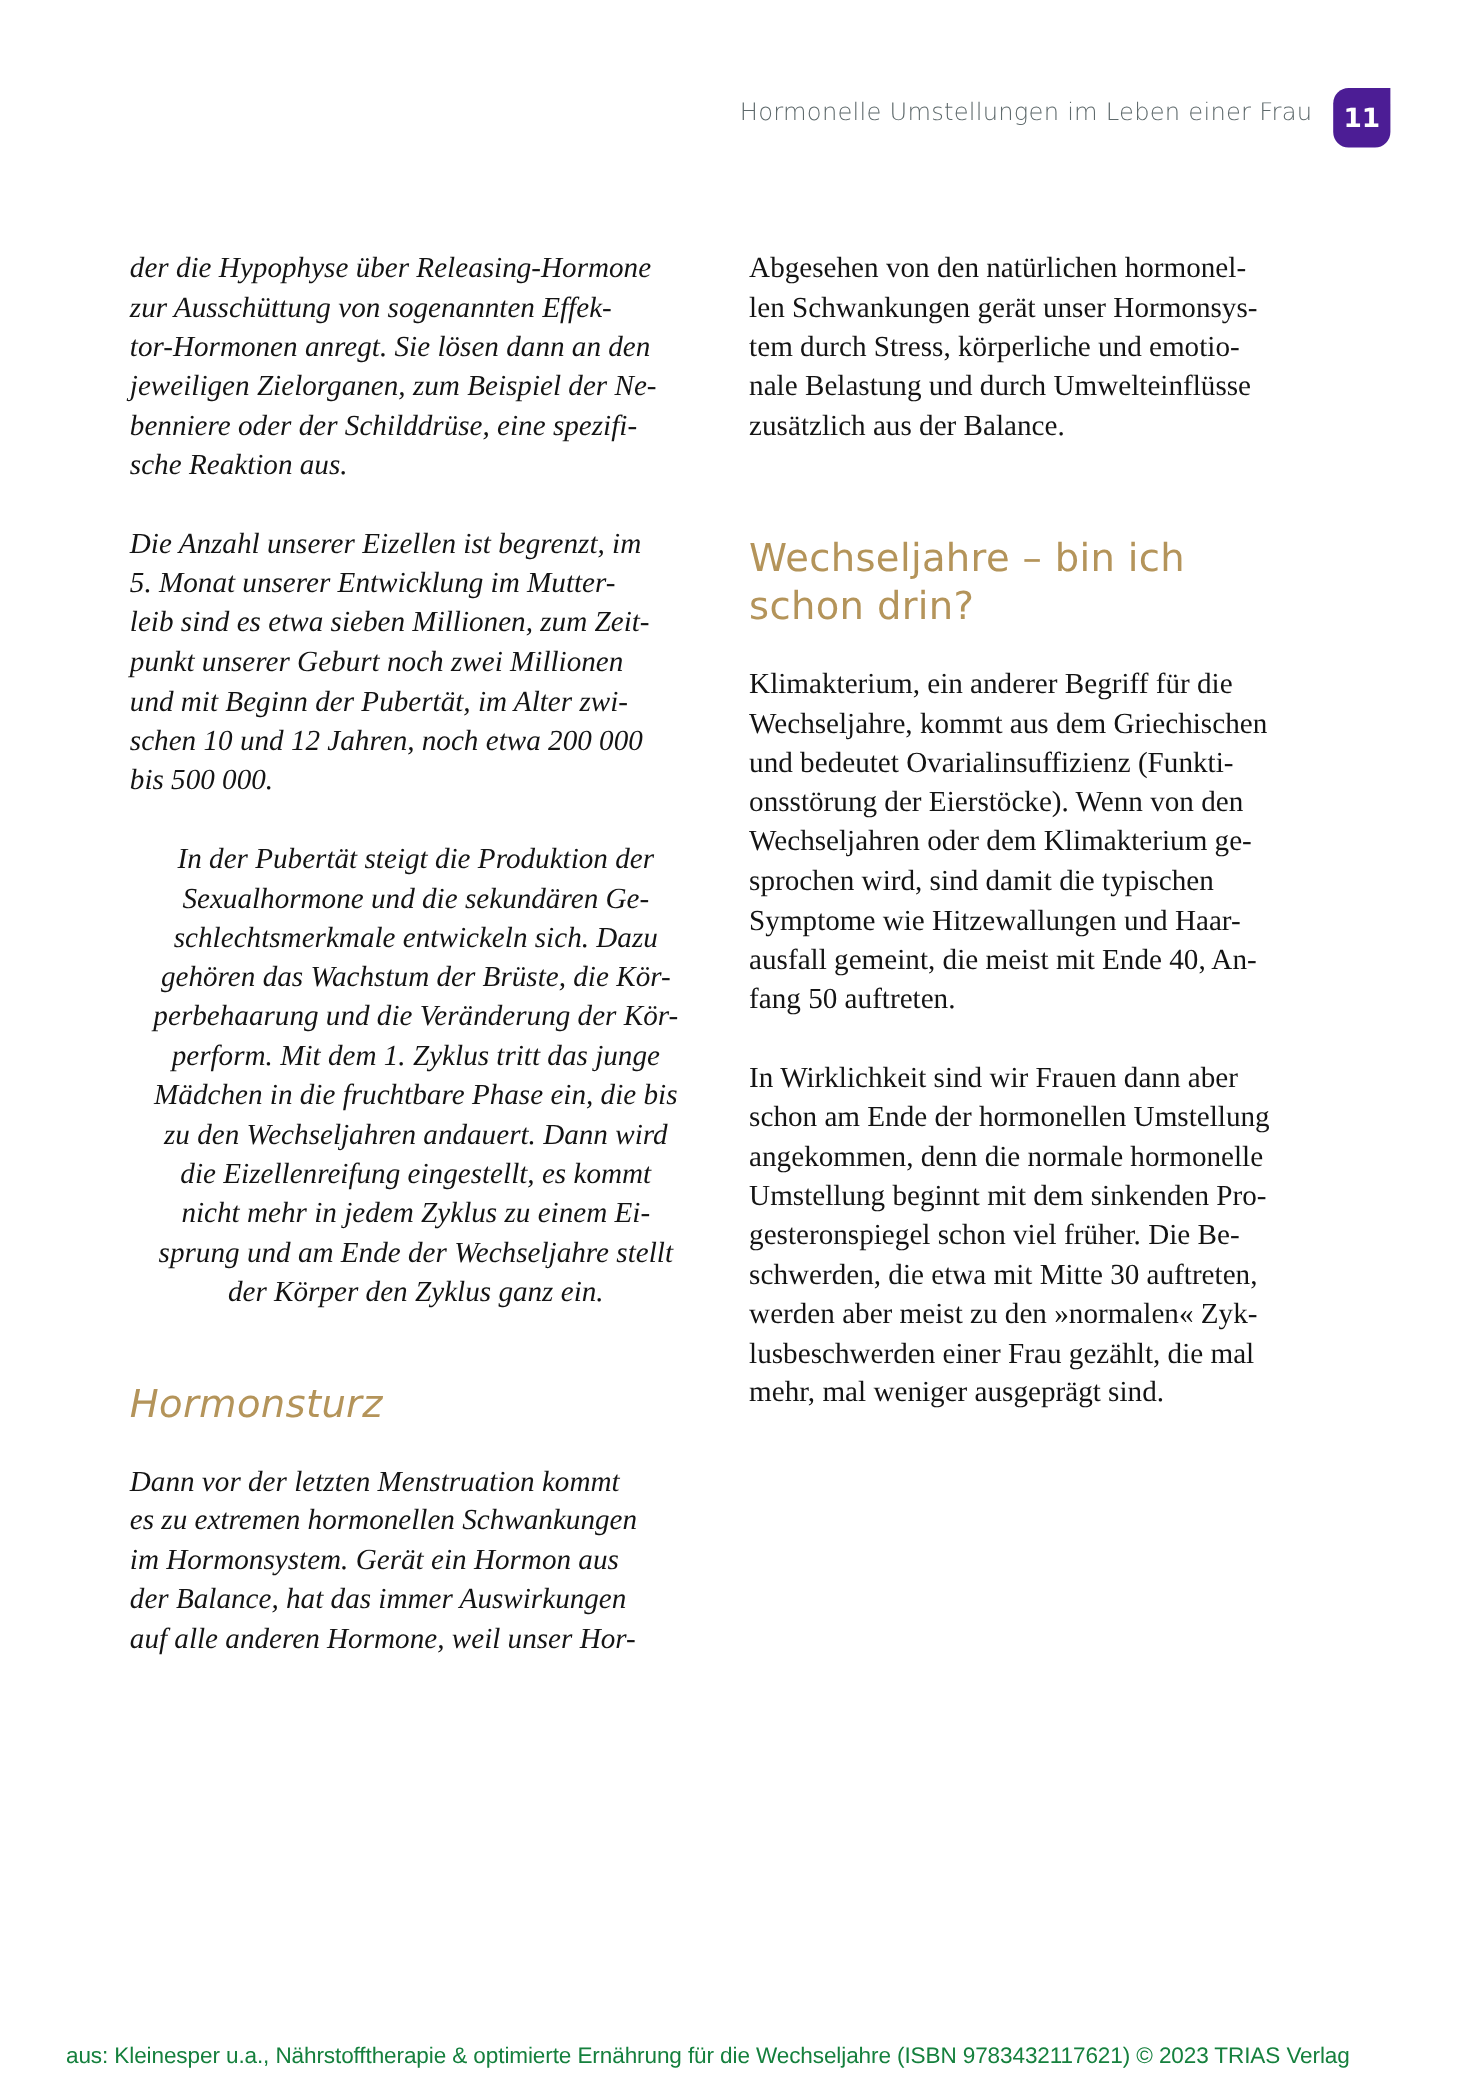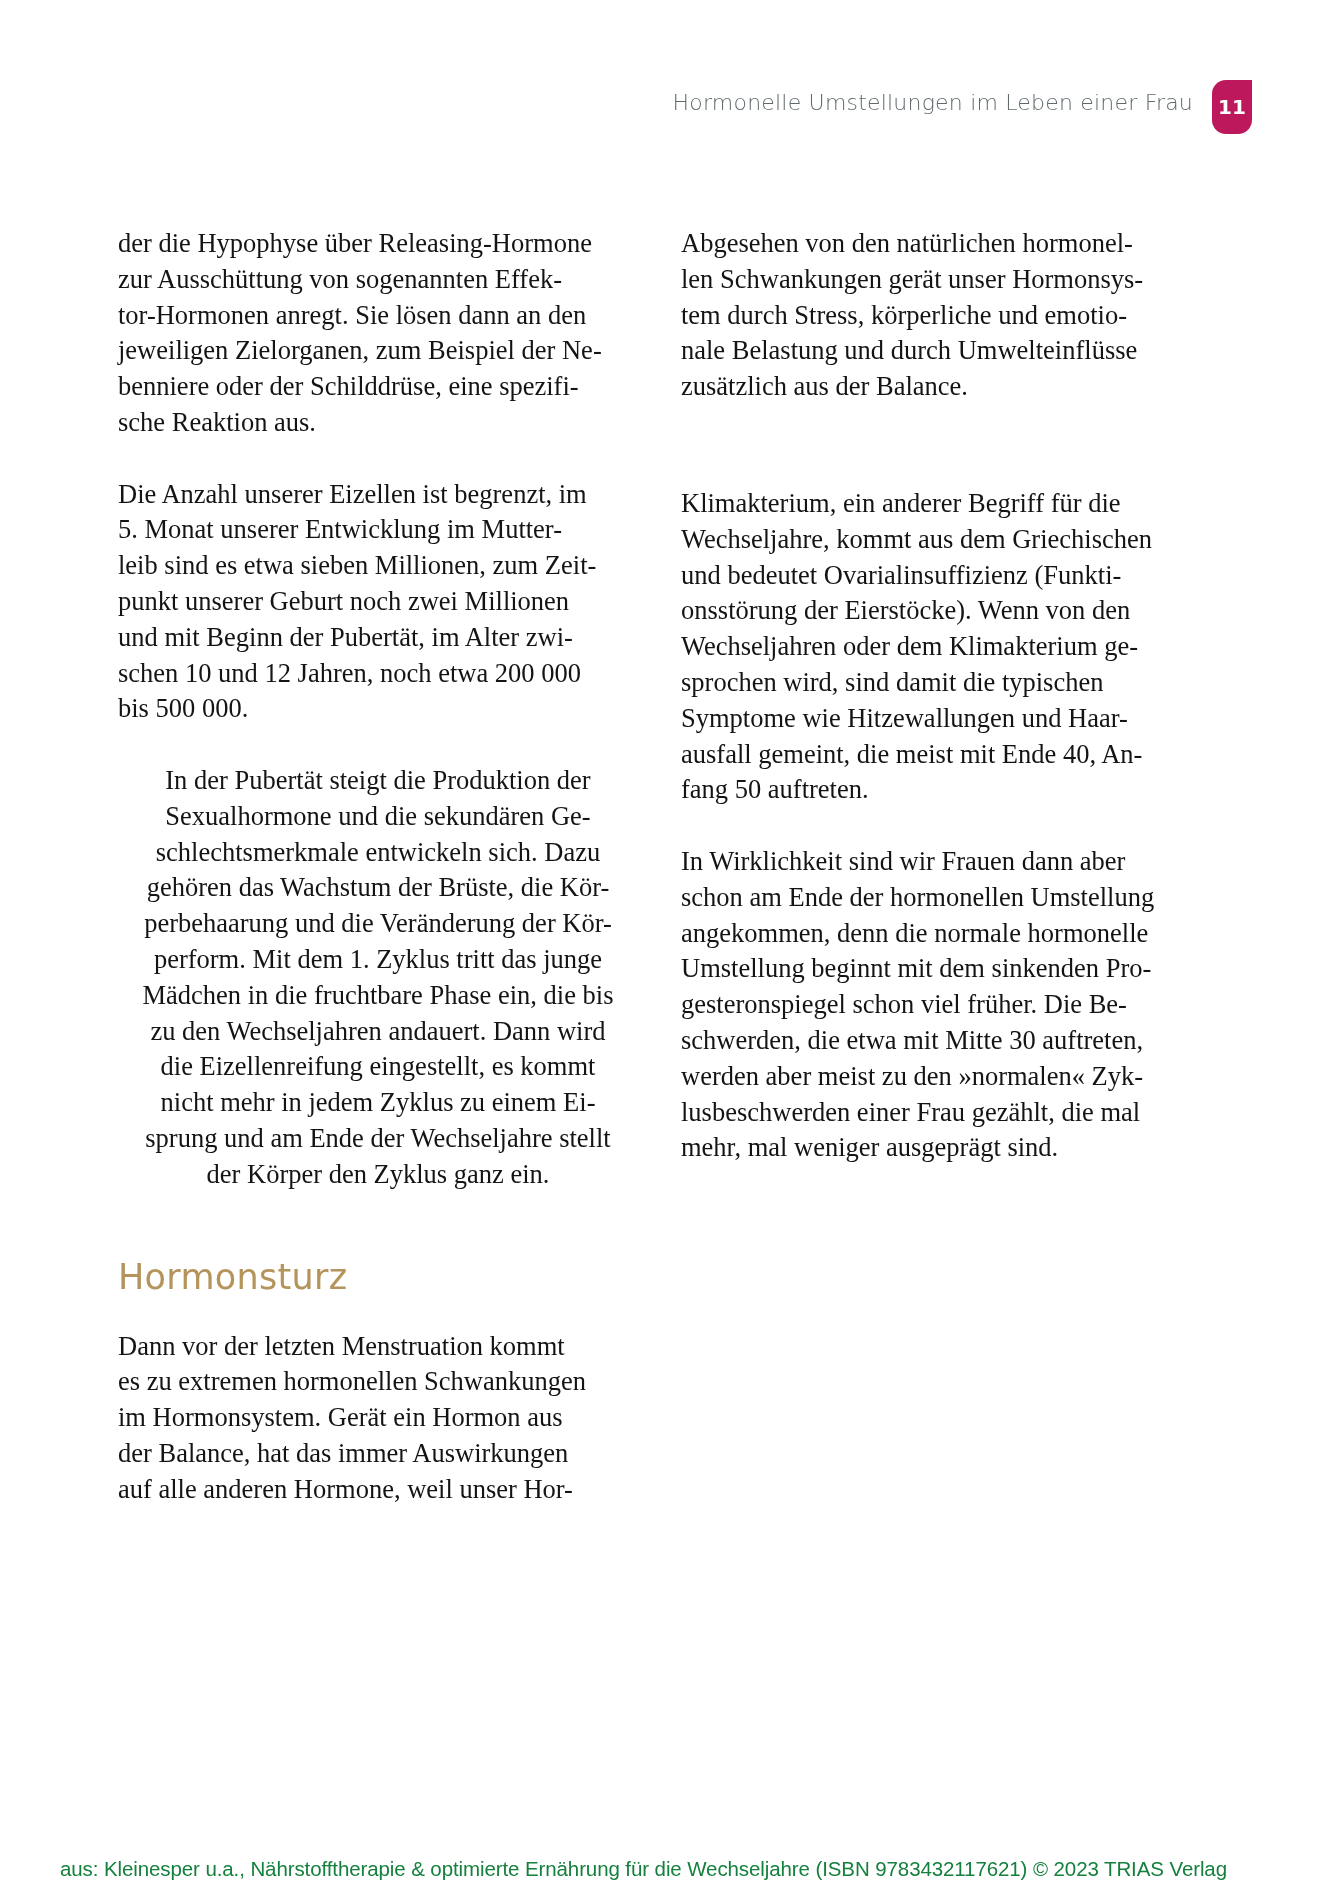--- a/index.html
+++ b/index.html
@@ -3,28 +3,28 @@
   <meta charset="utf-8">
   <style>
     html, body { margin: 0; padding: 0; background: #ffffff; }
     body { width: 1339px; height: 1890px; position: relative; overflow: hidden; }
     .running-head {
       position: absolute; top: 90px; right: 146px;
       font-family: "DejaVu Sans", sans-serif; font-size: 22px; color: #5f6a6c;
       letter-spacing: 0.2px; white-space: nowrap; font-weight: 300;
     }
     .page-badge {
-      position: absolute; top: 80px; left: 1212px; width: 40px; height: 54px;
-      background: #be185d; color: #ffffff;
+      position: absolute; top: 80px; left: 1212px; width: 52px; height: 54px;
+      background: #4c1d95; color: #ffffff;
       border-radius: 14px 0 14px 14px;
-      font-family: "DejaVu Sans", sans-serif; font-weight: bold; font-size: 20px;
+      font-family: "DejaVu Sans", sans-serif; font-weight: bold; font-size: 24px;
       display: flex; align-items: center; justify-content: center;
     }
     .column { position: absolute; top: 226px; width: 520px; }
-    .col-left { left: 118px; }
+    .col-left { left: 118px; font-style: italic; }
     .col-right { left: 681px; }
     .para {
       font-family: "Liberation Serif", "DejaVu Serif", serif;
       font-size: 26.5px; line-height: 35.8px; color: #141414;
       margin: 0 0 35.8px 0; white-space: pre-line;
     }
     .heading {
       font-family: "DejaVu Sans", sans-serif; font-weight: normal;
       font-size: 35px; line-height: 44px; color: #b4945a;
       margin: 0; white-space: pre-line; letter-spacing: 0.3px;
@@ -74,20 +74,22 @@
 der Balance, hat das immer Auswirkungen
 auf alle anderen Hormone, weil unser Hor-</p>
 </div>
 
 <div class="column col-right">
   <p class="para" style="margin-bottom:81px;">Abgesehen von den natürlichen hormonel-
 len Schwankungen gerät unser Hormonsys-
 tem durch Stress, körperliche und emotio-
 nale Belastung und durch Umwelteinflüsse
 zusätzlich aus der Balance.</p>
+  <h2 class="heading" style="margin-bottom:30px;">Wechseljahre – bin ich
+schon drin?</h2>
   <p class="para">Klimakterium, ein anderer Begriff für die
 Wechseljahre, kommt aus dem Griechischen
 und bedeutet Ovarialinsuffizienz (Funkti-
 onsstörung der Eierstöcke). Wenn von den
 Wechseljahren oder dem Klimakterium ge-
 sprochen wird, sind damit die typischen
 Symptome wie Hitzewallungen und Haar-
 ausfall gemeint, die meist mit Ende 40, An-
 fang 50 auftreten.</p>
   <p class="para">In Wirklichkeit sind wir Frauen dann aber

